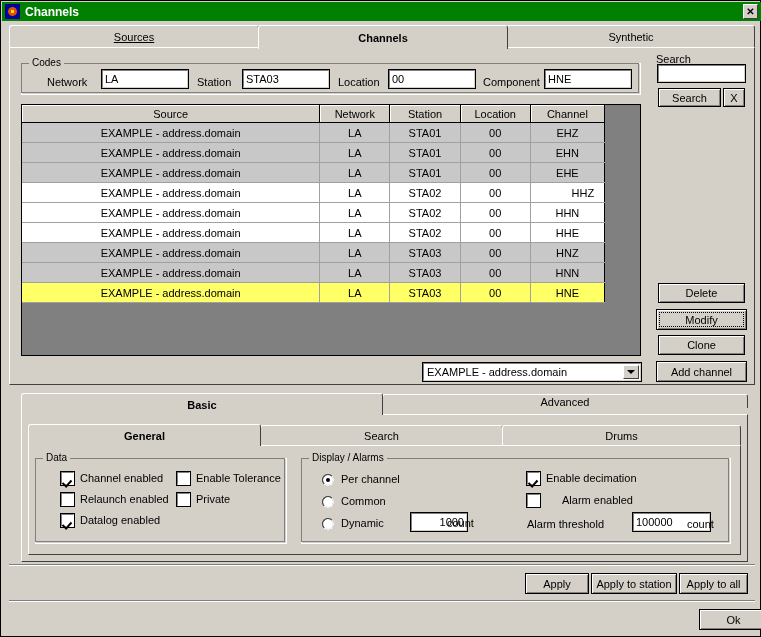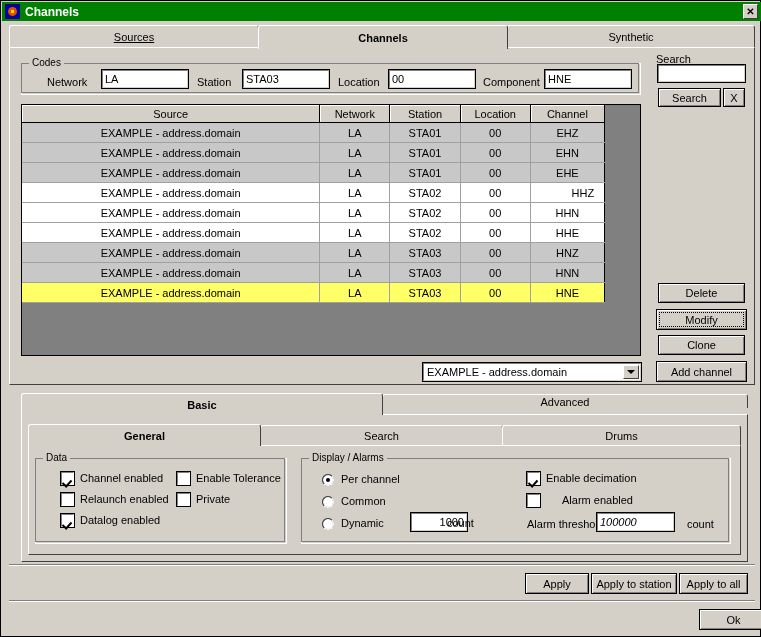--- a/index.html
+++ b/index.html
@@ -376,21 +376,21 @@
   <div class="rb" style="left:321px;top:517px;"></div>
   <div class="lbl" style="left:340px;top:516px;">Dynamic</div>
   <div class="inp" style="left:386px;top:512px;width:56px;height:18px;justify-content:flex-end;margin-left:24px;">1000</div>
   <div class="lbl" style="left:446px;top:516px;">count</div>
 
   <div class="cb on" style="left:526px;top:471px;"></div>
   <div class="lbl" style="left:545px;top:471px;">Enable decimation</div>
   <div class="cb" style="left:526px;top:493px;"></div>
   <div class="lbl" style="left:545px;top:493px;margin-left:16px;">Alarm enabled</div>
   <div class="lbl" style="left:526px;top:517px;">Alarm threshold</div>
-  <div class="inp" style="left:596px;top:512px;width:77px;height:18px;font-style:italic;">100000</div>
+  <div class="inp" style="left:632px;top:512px;width:77px;height:18px;">100000</div>
   <div class="lbl" style="left:686px;top:517px;">count</div>
 
   <div class="btn" style="left:524px;top:572px;width:64px;height:21px;">
     <span>Apply</span>
   </div>
   <div class="btn" style="left:590px;top:572px;width:86px;height:21px;">
     <span>Apply to station</span>
   </div>
   <div class="btn" style="left:678px;top:572px;width:69px;height:21px;">
     <span>Apply to all</span>

